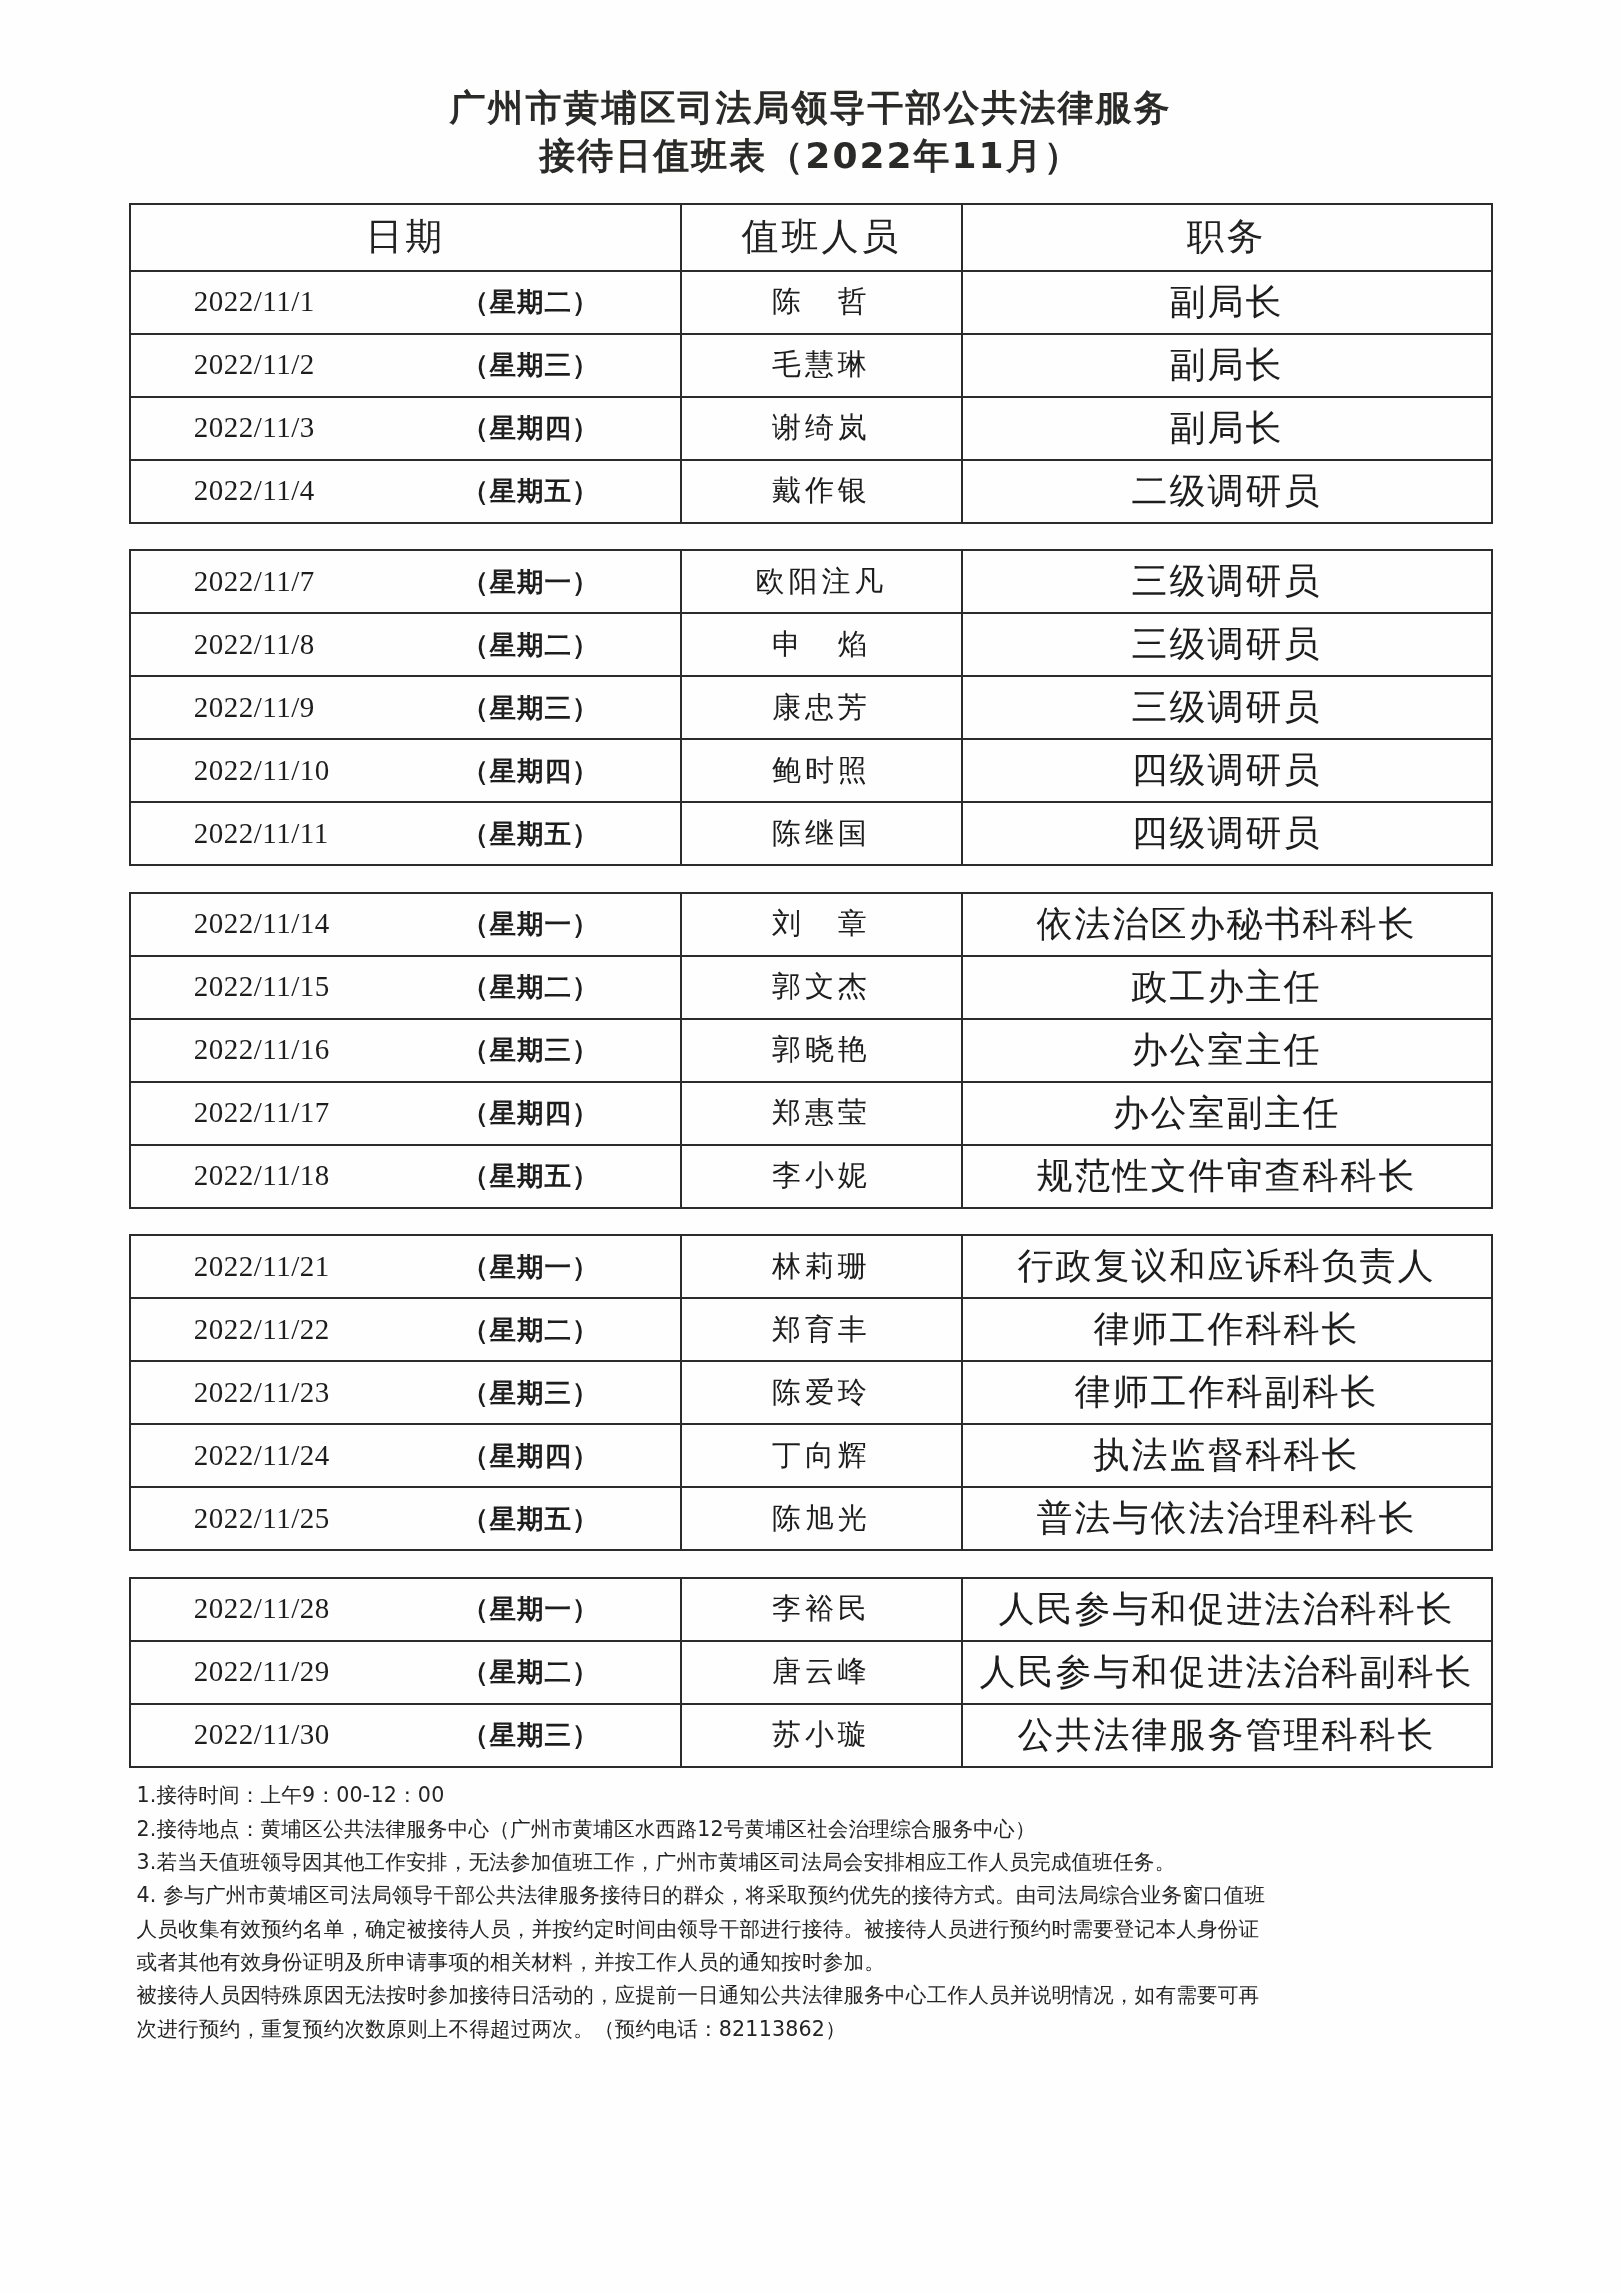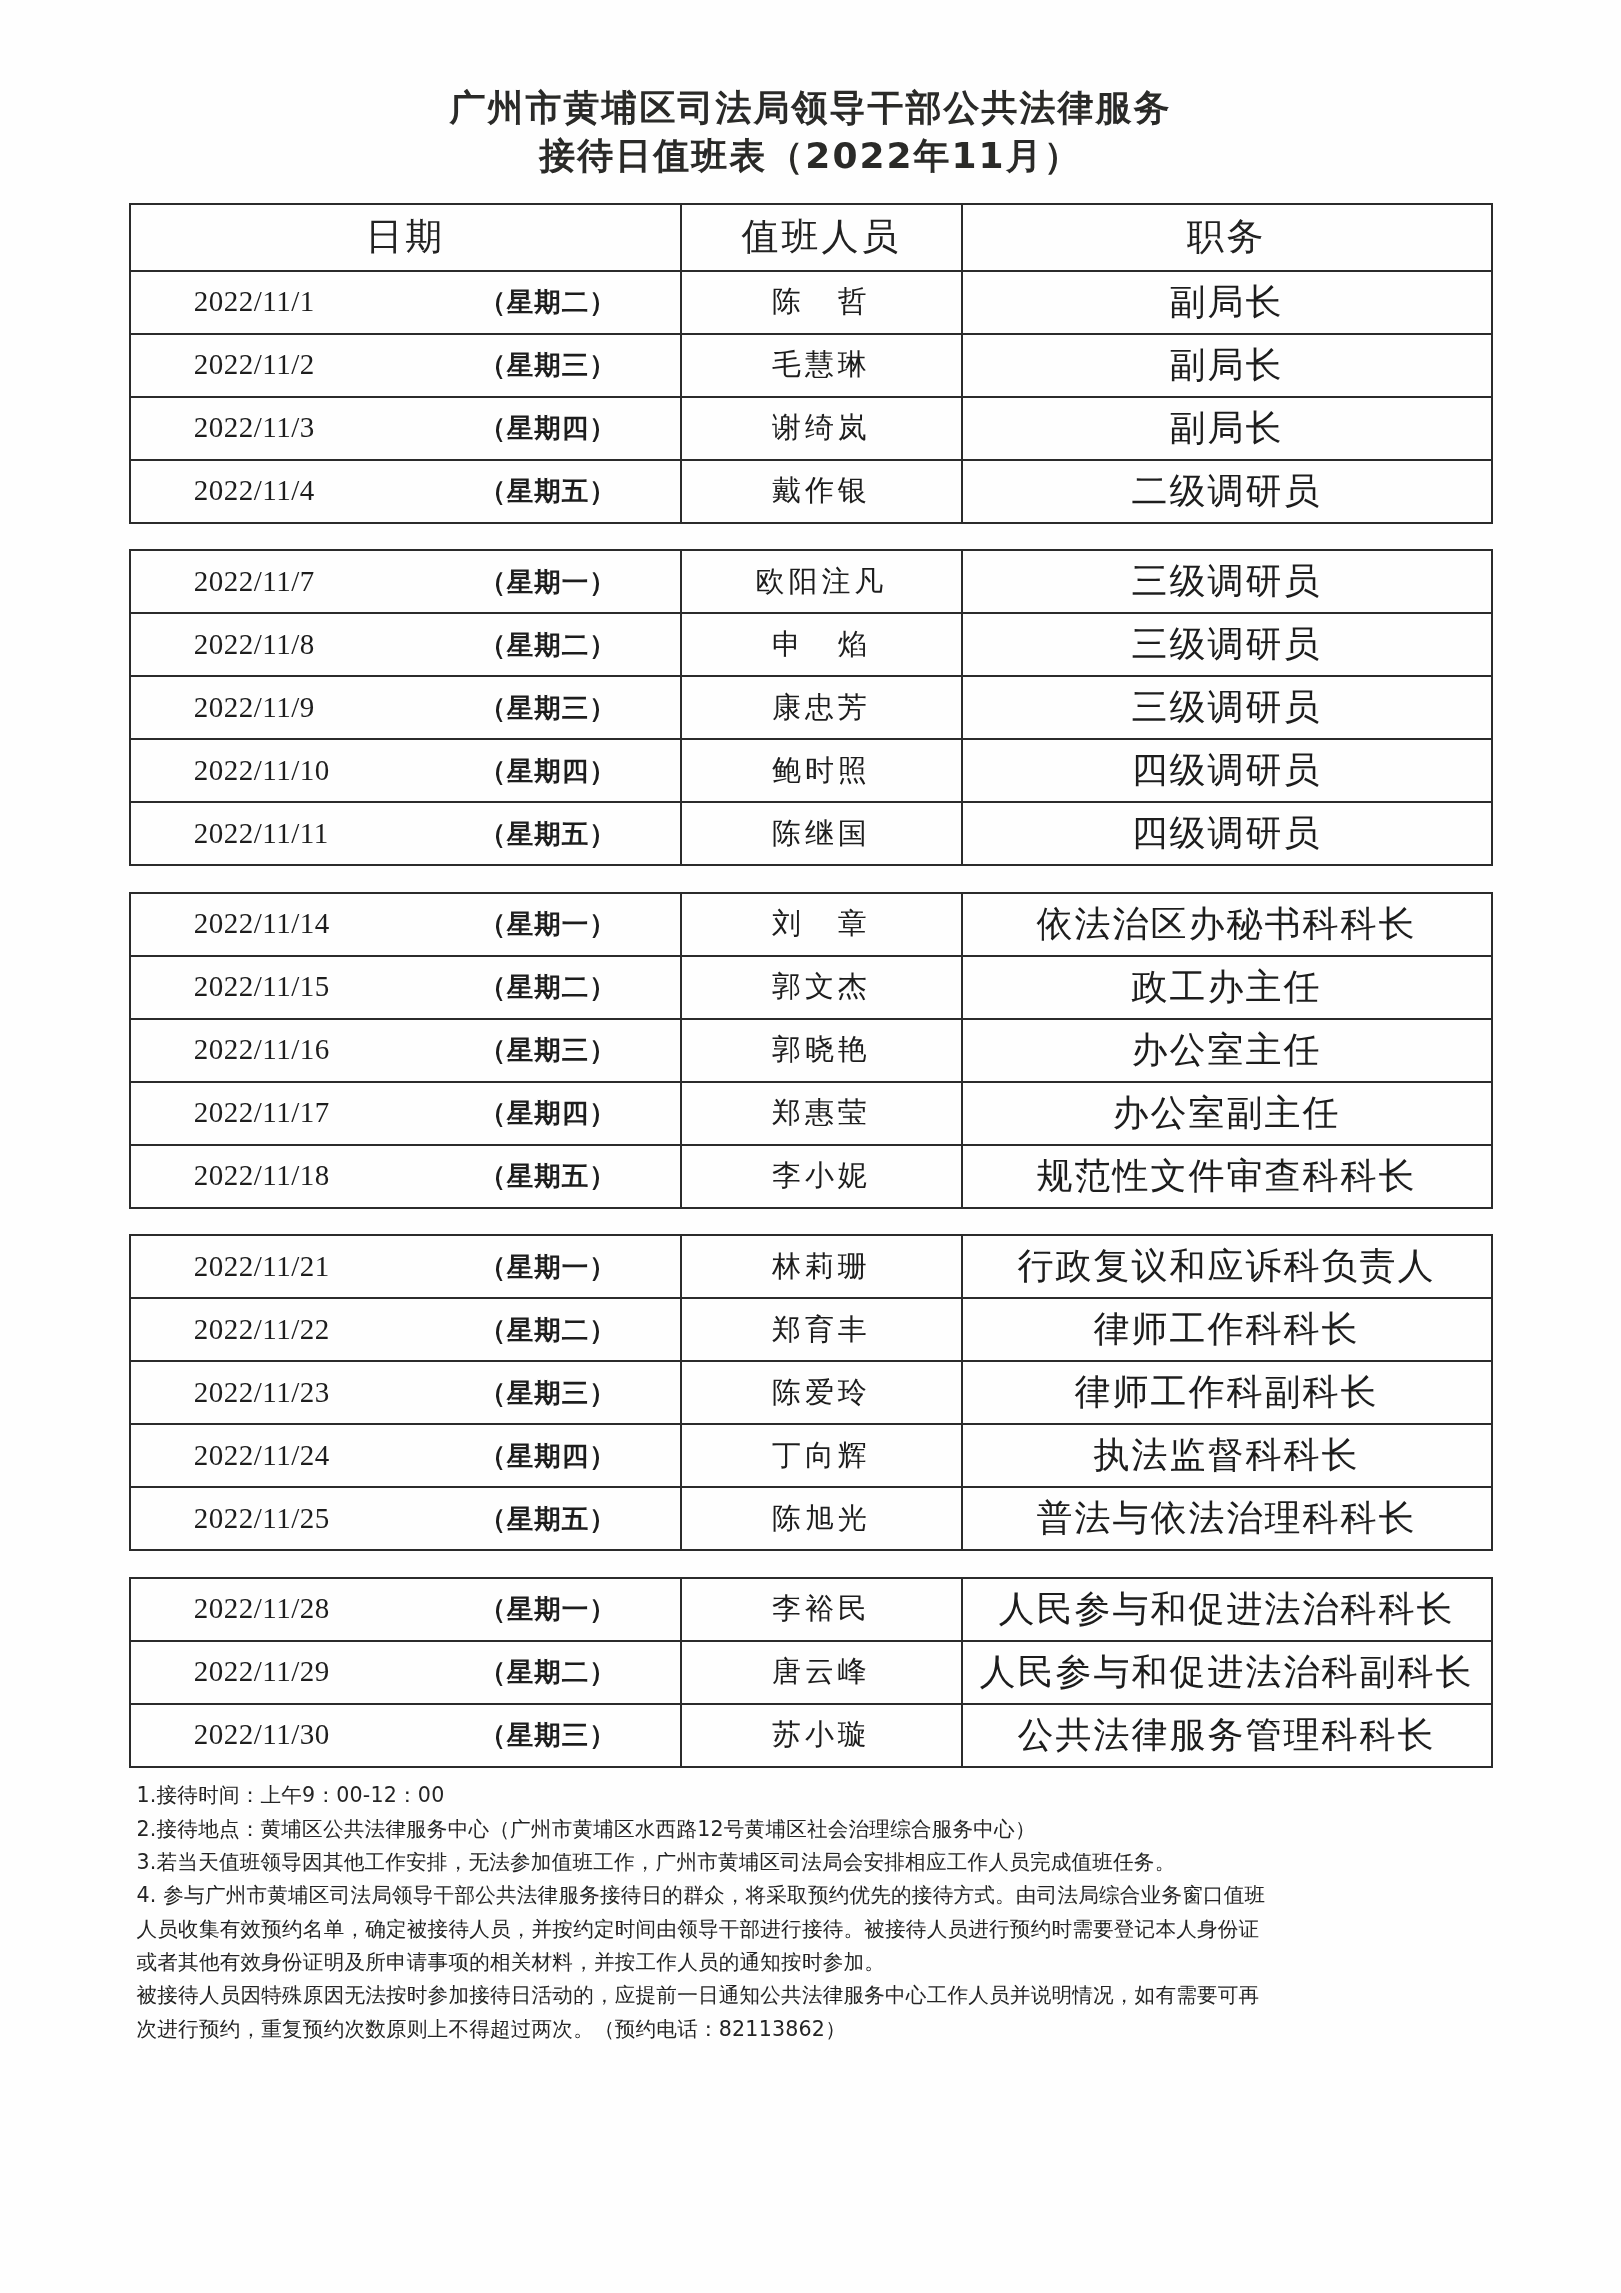--- a/index.html
+++ b/index.html
@@ -92,21 +92,21 @@
     letter-spacing: 0.5px;
     min-width: 211px;
     text-align: left;
   }
   .date-dow {
     font-family: "DejaVu Sans", "Liberation Sans", sans-serif;
     font-weight: bold;
     font-size: 26.5px;
     letter-spacing: 1px;
     min-width: 172px;
-    text-align: right;
+    text-align: center;
   }
   td.name-cell {
     font-family: "Liberation Serif", "DejaVu Serif", serif;
     font-size: 29px;
     letter-spacing: 3.9px;
   }
   td.role-cell {
     font-family: Liberation Sans, sans-serif;
     font-size: 36px;
     letter-spacing: 2px;

